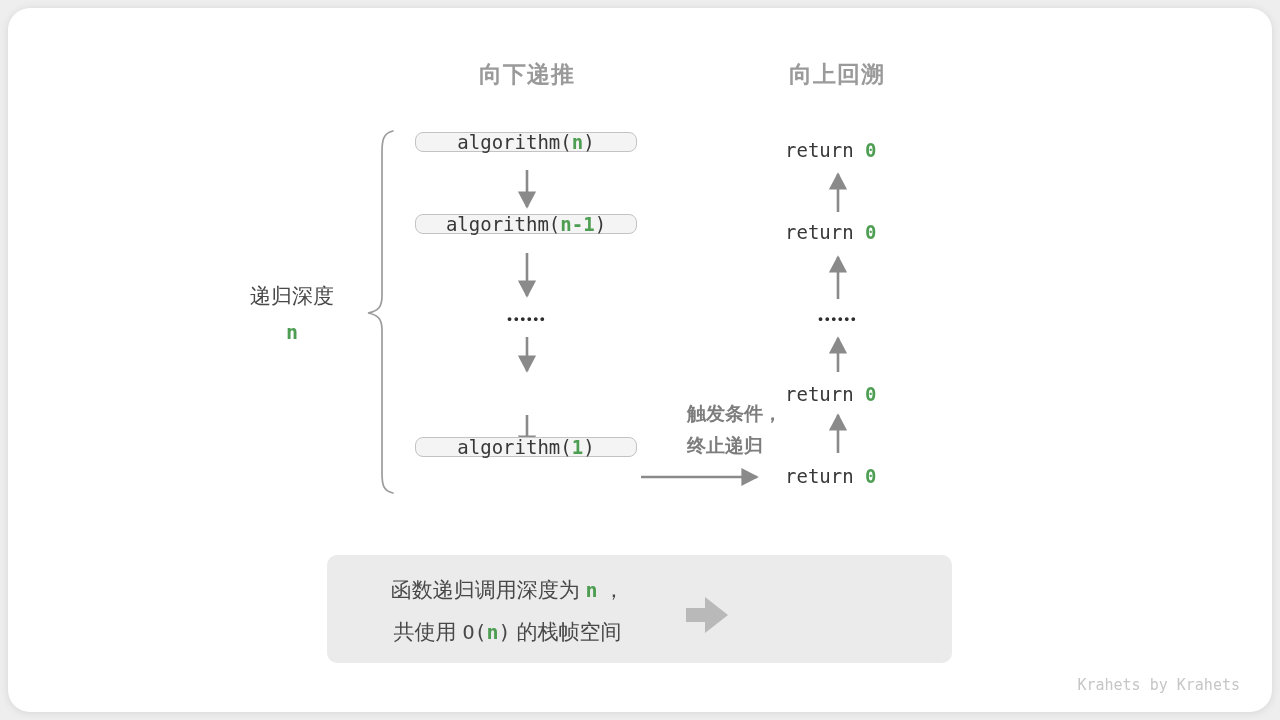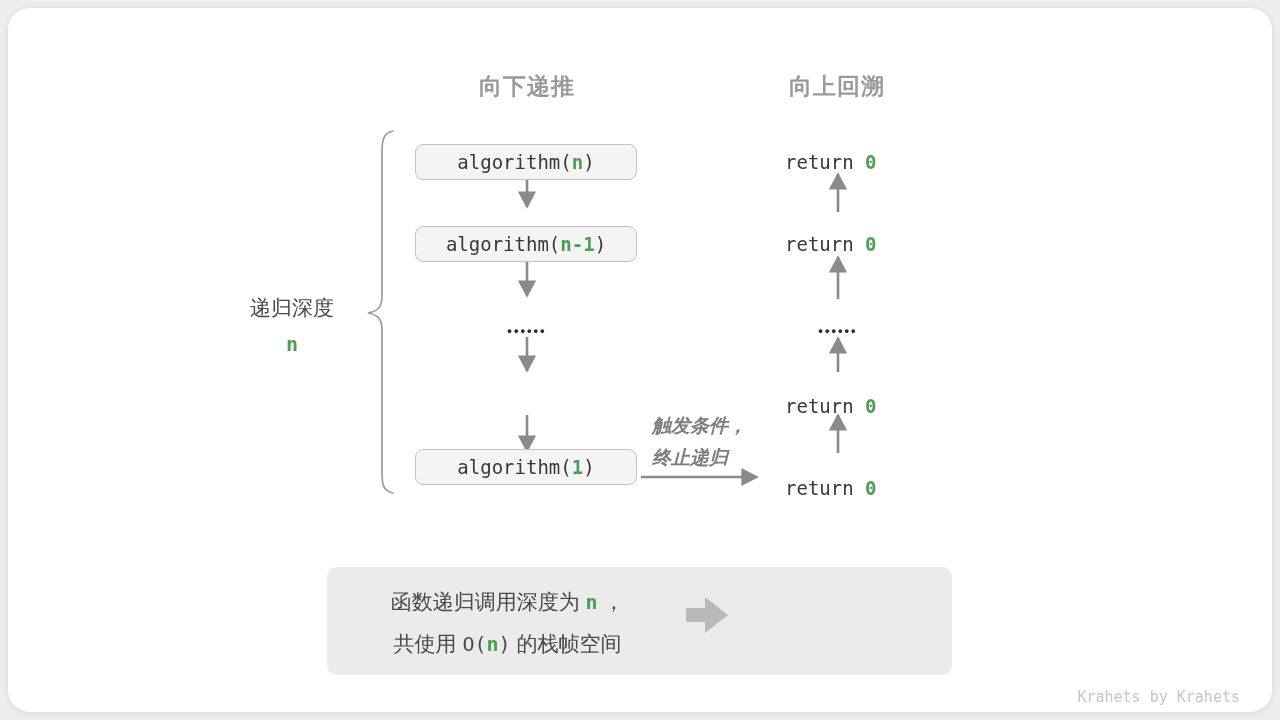--- a/index.html
+++ b/index.html
@@ -10,30 +10,30 @@
     position: relative;
     overflow: hidden;
   }
   .page { position: absolute; left: 0; top: 0; width: 1280px; height: 720px; }
   .card {
     position: absolute; left: 8px; top: 8px; right: 8px; bottom: 8px;
     background: #ffffff; border-radius: 22px;
     box-shadow: 0 1px 8px rgba(0,0,0,0.10);
     z-index: 0;
   }
-  .abs { position: absolute; z-index: 3; margin-top: 12px; }
+  .abs { position: absolute; z-index: 3; }
   .mono { font-family: "DejaVu Sans Mono", "Liberation Mono", monospace; }
   .g { color: #4d9e52; font-weight: bold; }
   .hdr {
     width: 220px; text-align: center;
     font-size: 23px; font-weight: bold; color: #9a9a9a;
     letter-spacing: 1px;
   }
   .callbox {
-    left: 415px; width: 222px; height: 36px;
+    left: 415px; width: 222px; height: 20px;
     background: #f4f4f4;
     border: 1.5px solid #c3c3c3;
     border-radius: 8px;
     display: flex; align-items: center; justify-content: center;
   }
   .code { font-family: "DejaVu Sans Mono", "Liberation Mono", monospace; font-size: 19px; color: #383838; }
   .ret { font-family: "DejaVu Sans Mono", "Liberation Mono", monospace; font-size: 19px; color: #383838; line-height: 22px; }
   .dots {
     width: 120px; text-align: center; line-height: 18px;
     font-size: 13px; letter-spacing: 2px; font-weight: bold; color: #2e2e2e;
@@ -103,21 +103,21 @@
     <span class="code"><span>algorithm(</span><span class="g">n</span><span>)</span></span>
   </div>
   <div class="abs callbox" style="top:214px;">
     <span class="code"><span>algorithm(</span><span class="g">n-1</span><span>)</span></span>
   </div>
   <div class="abs dots" style="left:467px; top:310px;">••••••</div>
   <div class="abs callbox" style="top:437px;">
     <span class="code"><span>algorithm(</span><span class="g">1</span><span>)</span></span>
   </div>
 
-  <div class="abs note" style="left:652px; top:398px;font-style:italic;">
+  <div class="abs note" style="left:687px; top:398px;">
     <div>触发条件，</div>
     <div>终止递归</div>
   </div>
 
   <div class="abs ret" style="left:785px; top:139px;"><span>return </span><span class="g">0</span></div>
   <div class="abs ret" style="left:785px; top:221px;"><span>return </span><span class="g">0</span></div>
   <div class="abs dots" style="left:778px; top:310px;">••••••</div>
   <div class="abs ret" style="left:785px; top:383px;"><span>return </span><span class="g">0</span></div>
   <div class="abs ret" style="left:785px; top:465px;"><span>return </span><span class="g">0</span></div>
 

